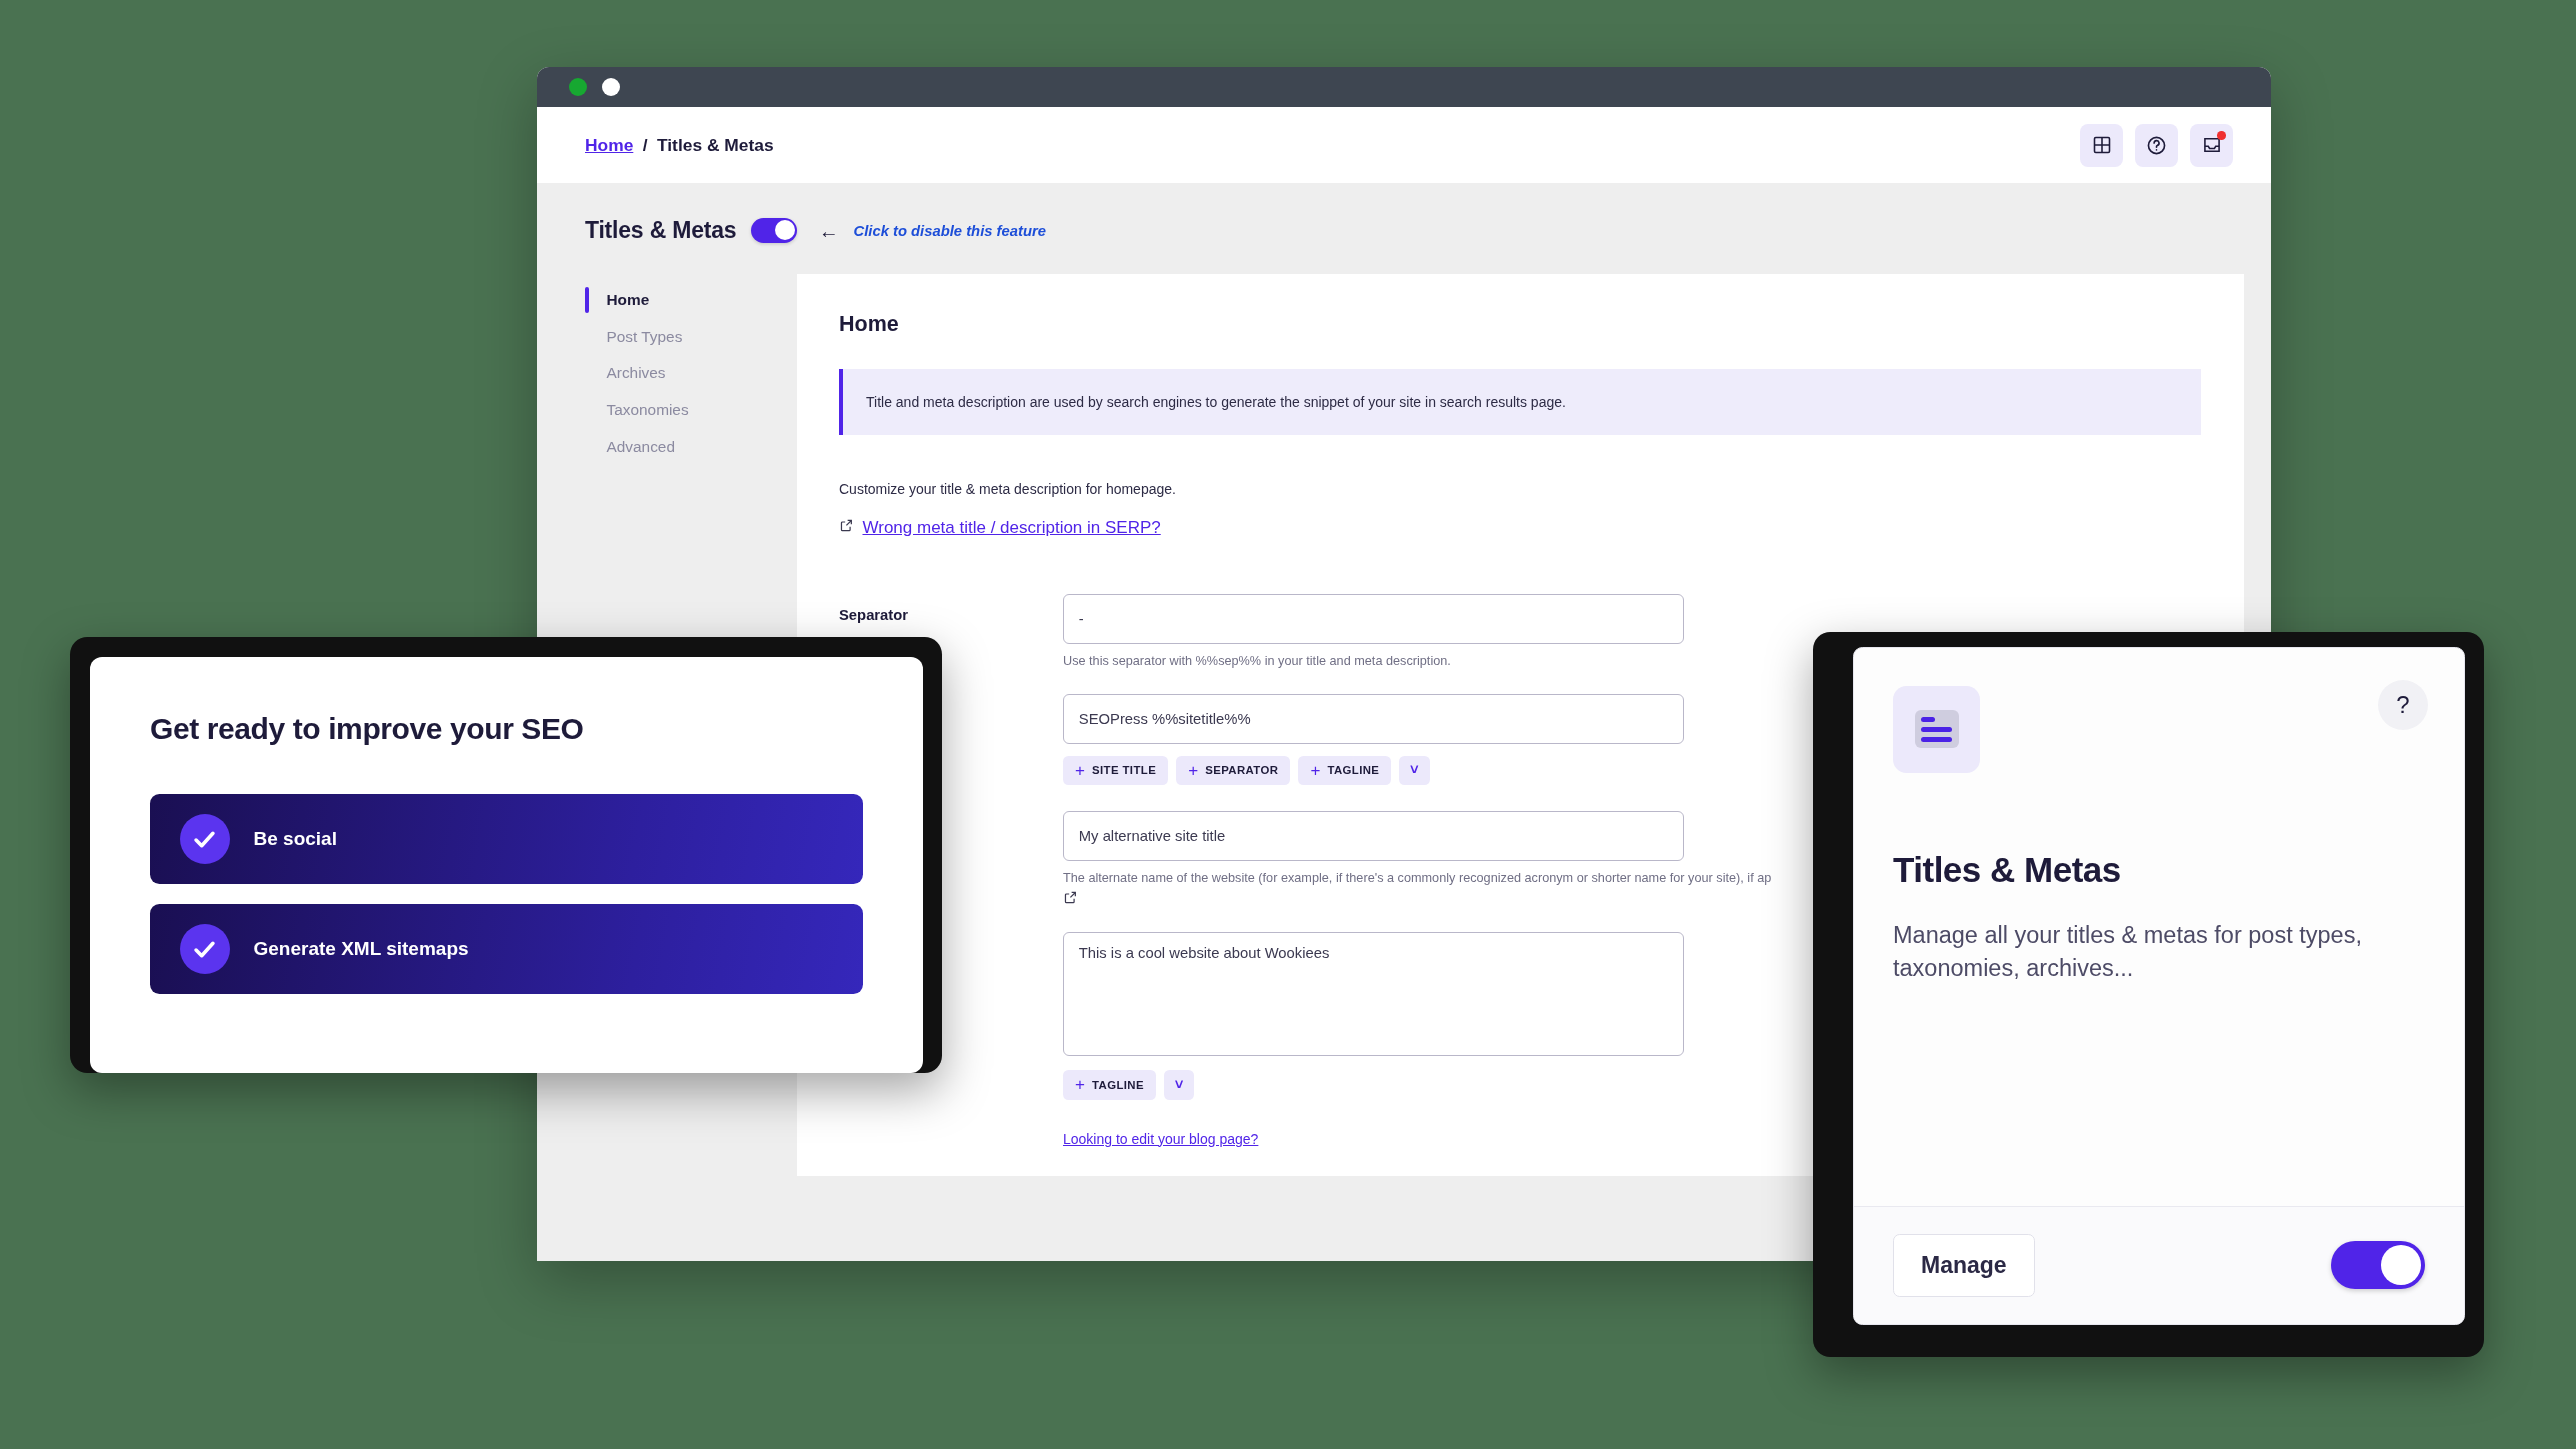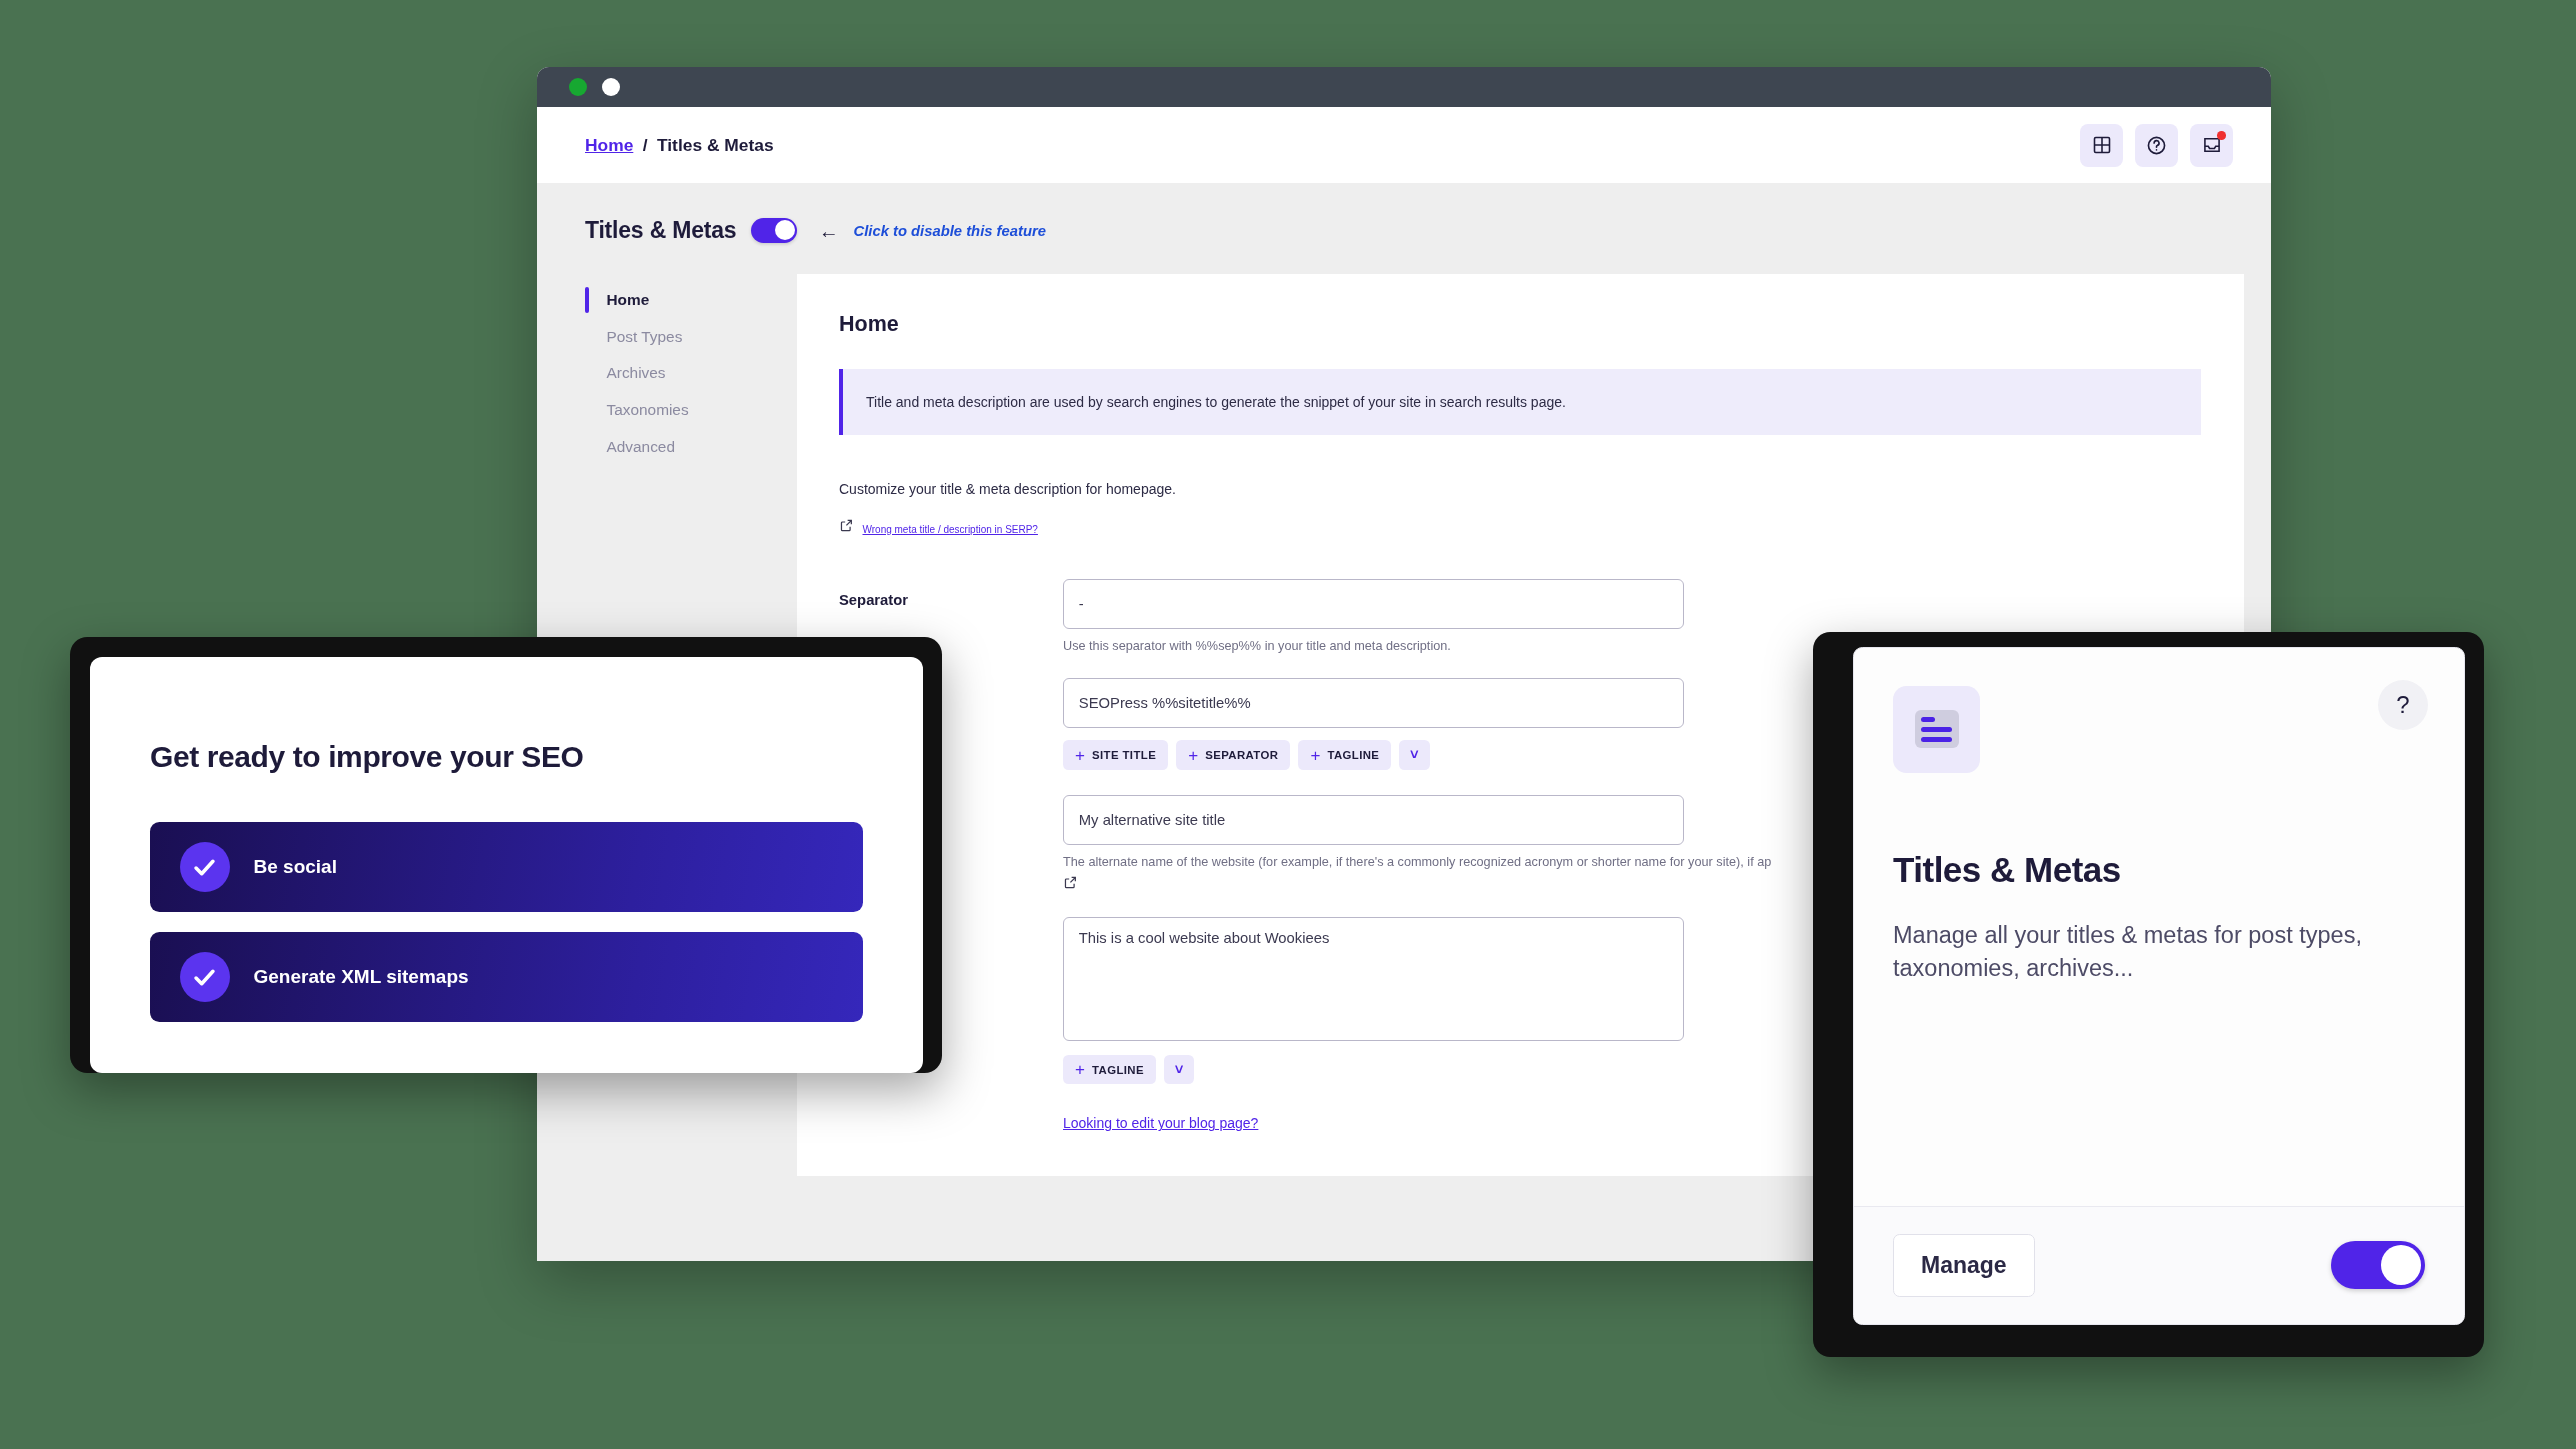--- a/index.html
+++ b/index.html
@@ -149,21 +149,21 @@
     color: #2d2b45;
     margin-bottom: 46px;
     white-space: nowrap;
     overflow: hidden;
   }
   .lead {
     font-size: 14px; color: #2d2b45; margin-bottom: 21.5px;
   }
   .serp-link {
     display: flex; align-items: flex-end; gap: 8.7px;
-    font-size: 10px; margin-bottom: 44px;
+    font-size: 17px; margin-bottom: 56px;
   }
   .serp-link a {
     color: #5024e8; text-decoration: underline; font-weight: 500;
   }
 
   
   .form-row { display: flex; margin-bottom: 25.5px; }
   .form-label {
     width: 224px; flex: none;
     font-size: 14.8px; font-weight: 700; color: #1e1b3a;
@@ -237,21 +237,21 @@
     background: #111111;
     border-radius: 17.4px;
     box-shadow: 0 17.4px 47px rgba(0,0,0,0.35);
   }
   .left-card {
     position: absolute;
     left: 20px; top: 20px;
     width: 833px; height: 416px;
     background: #ffffff;
     border-radius: 12px;
-    padding: 83px 60px;
+    padding: 55px 60px;
   }
   .left-card h2 {
     font-size: 30px; font-weight: 700; color: #1e1b3a;
     letter-spacing: -0.4px;
     margin-bottom: 48px;
   }
   .seo-item {
     height: 90px;
     border-radius: 9.4px;
     background: linear-gradient(100deg, #1a0f52 0%, #2d1f9e 68%, #3527bb 100%);

